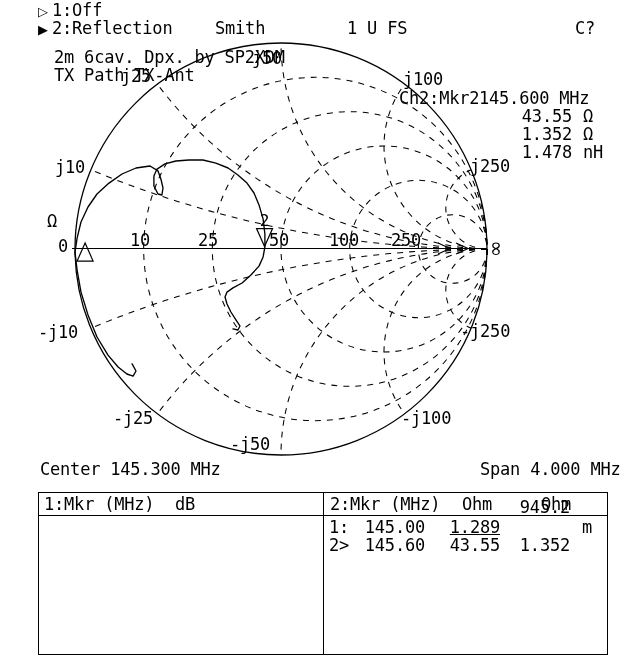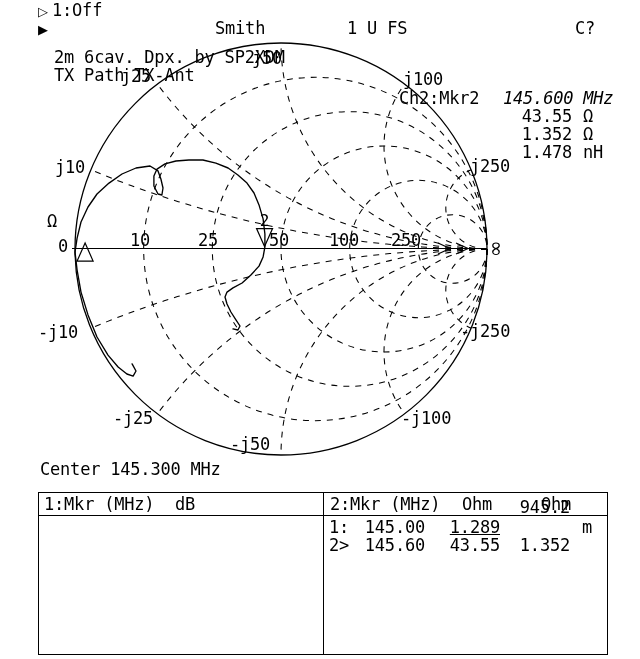--- a/index.html
+++ b/index.html
@@ -59,37 +59,39 @@
       <text x="401" y="424" fill="#000" font-size="17px" letter-spacing="-0.2" font-family="&quot;DejaVu Sans Mono&quot;,&quot;Liberation Mono&quot;,monospace">-j100</text>
       <text x="230" y="450" fill="#000" font-size="17px" letter-spacing="-0.2" font-family="&quot;DejaVu Sans Mono&quot;,&quot;Liberation Mono&quot;,monospace">-j50</text>
       <text x="113" y="424" fill="#000" font-size="17px" letter-spacing="-0.2" font-family="&quot;DejaVu Sans Mono&quot;,&quot;Liberation Mono&quot;,monospace">-j25</text>
       <text x="38" y="338" fill="#000" font-size="17px" letter-spacing="-0.2" font-family="&quot;DejaVu Sans Mono&quot;,&quot;Liberation Mono&quot;,monospace">-j10</text>
       <text x="0" y="0" transform="translate(497,248.5) rotate(90)" text-anchor="middle" dominant-baseline="central" fill="#000" font-size="20px" font-family="&quot;DejaVu Sans&quot;,&quot;Liberation Sans&quot;,sans-serif">∞</text>
     </svg>
 
   <span class="tri" style="left:38px;top:5px;">▷</span>
   <span class="t" style="left:52px;top:2px;">1:Off</span>
   <span class="tri" style="left:38px;top:23px;">▶</span>
+  <span class="t" style="left:52px;top:20px;">2:Reflection</span>
   <span class="t" style="left:215px;top:20px;">Smith</span>
   <span class="t" style="left:347px;top:20px;">1 U FS</span>
   <span class="t" style="left:575px;top:20px;">C?</span>
 
   <span class="t" style="left:54px;top:49px;">2m 6cav. Dpx. by SP2XDM</span>
   <span class="t" style="left:54px;top:67px;">TX Path TX-Ant</span>
 
   <span class="t" style="left:399px;top:90px;">Ch2:Mkr2</span>
-  <span class="t" style="left:503px;top:90px;font-style:italic;">145.600 MHz</span>
+  <span class="t" style="left:479px;top:90px;">145.600 MHz</span>
   <span class="t ra" style="left:490px;top:108px;width:82px;">43.55</span>
   <span class="t" style="left:583px;top:108px;">Ω</span>
   <span class="t ra" style="left:490px;top:126px;width:82px;">1.352</span>
   <span class="t" style="left:583px;top:126px;">Ω</span>
   <span class="t ra" style="left:490px;top:144px;width:82px;text-align:right;">1.478</span>
   <span class="t" style="left:583px;top:144px;text-align:center;">nH</span>
 
   <span class="t" style="left:40px;top:461px;">Center 145.300 MHz</span>
+  <span class="t" style="left:480px;top:461px;">Span 4.000 MHz</span>
 
   <div class="box" style="left:38px;top:492px;width:286px;height:163px;"></div>
   <div class="box" style="left:323px;top:492px;width:285px;height:163px;"></div>
   <div class="hline" style="left:38px;top:515px;width:570px;"></div>
 
   <span class="t" style="left:44px;top:496px;">1:Mkr (MHz)</span>
   <span class="t" style="left:175px;top:496px;">dB</span>
 
   <span class="t" style="left:330px;top:496px;">2:Mkr (MHz)</span>
   <span class="t" style="left:462px;top:496px;">Ohm</span>

